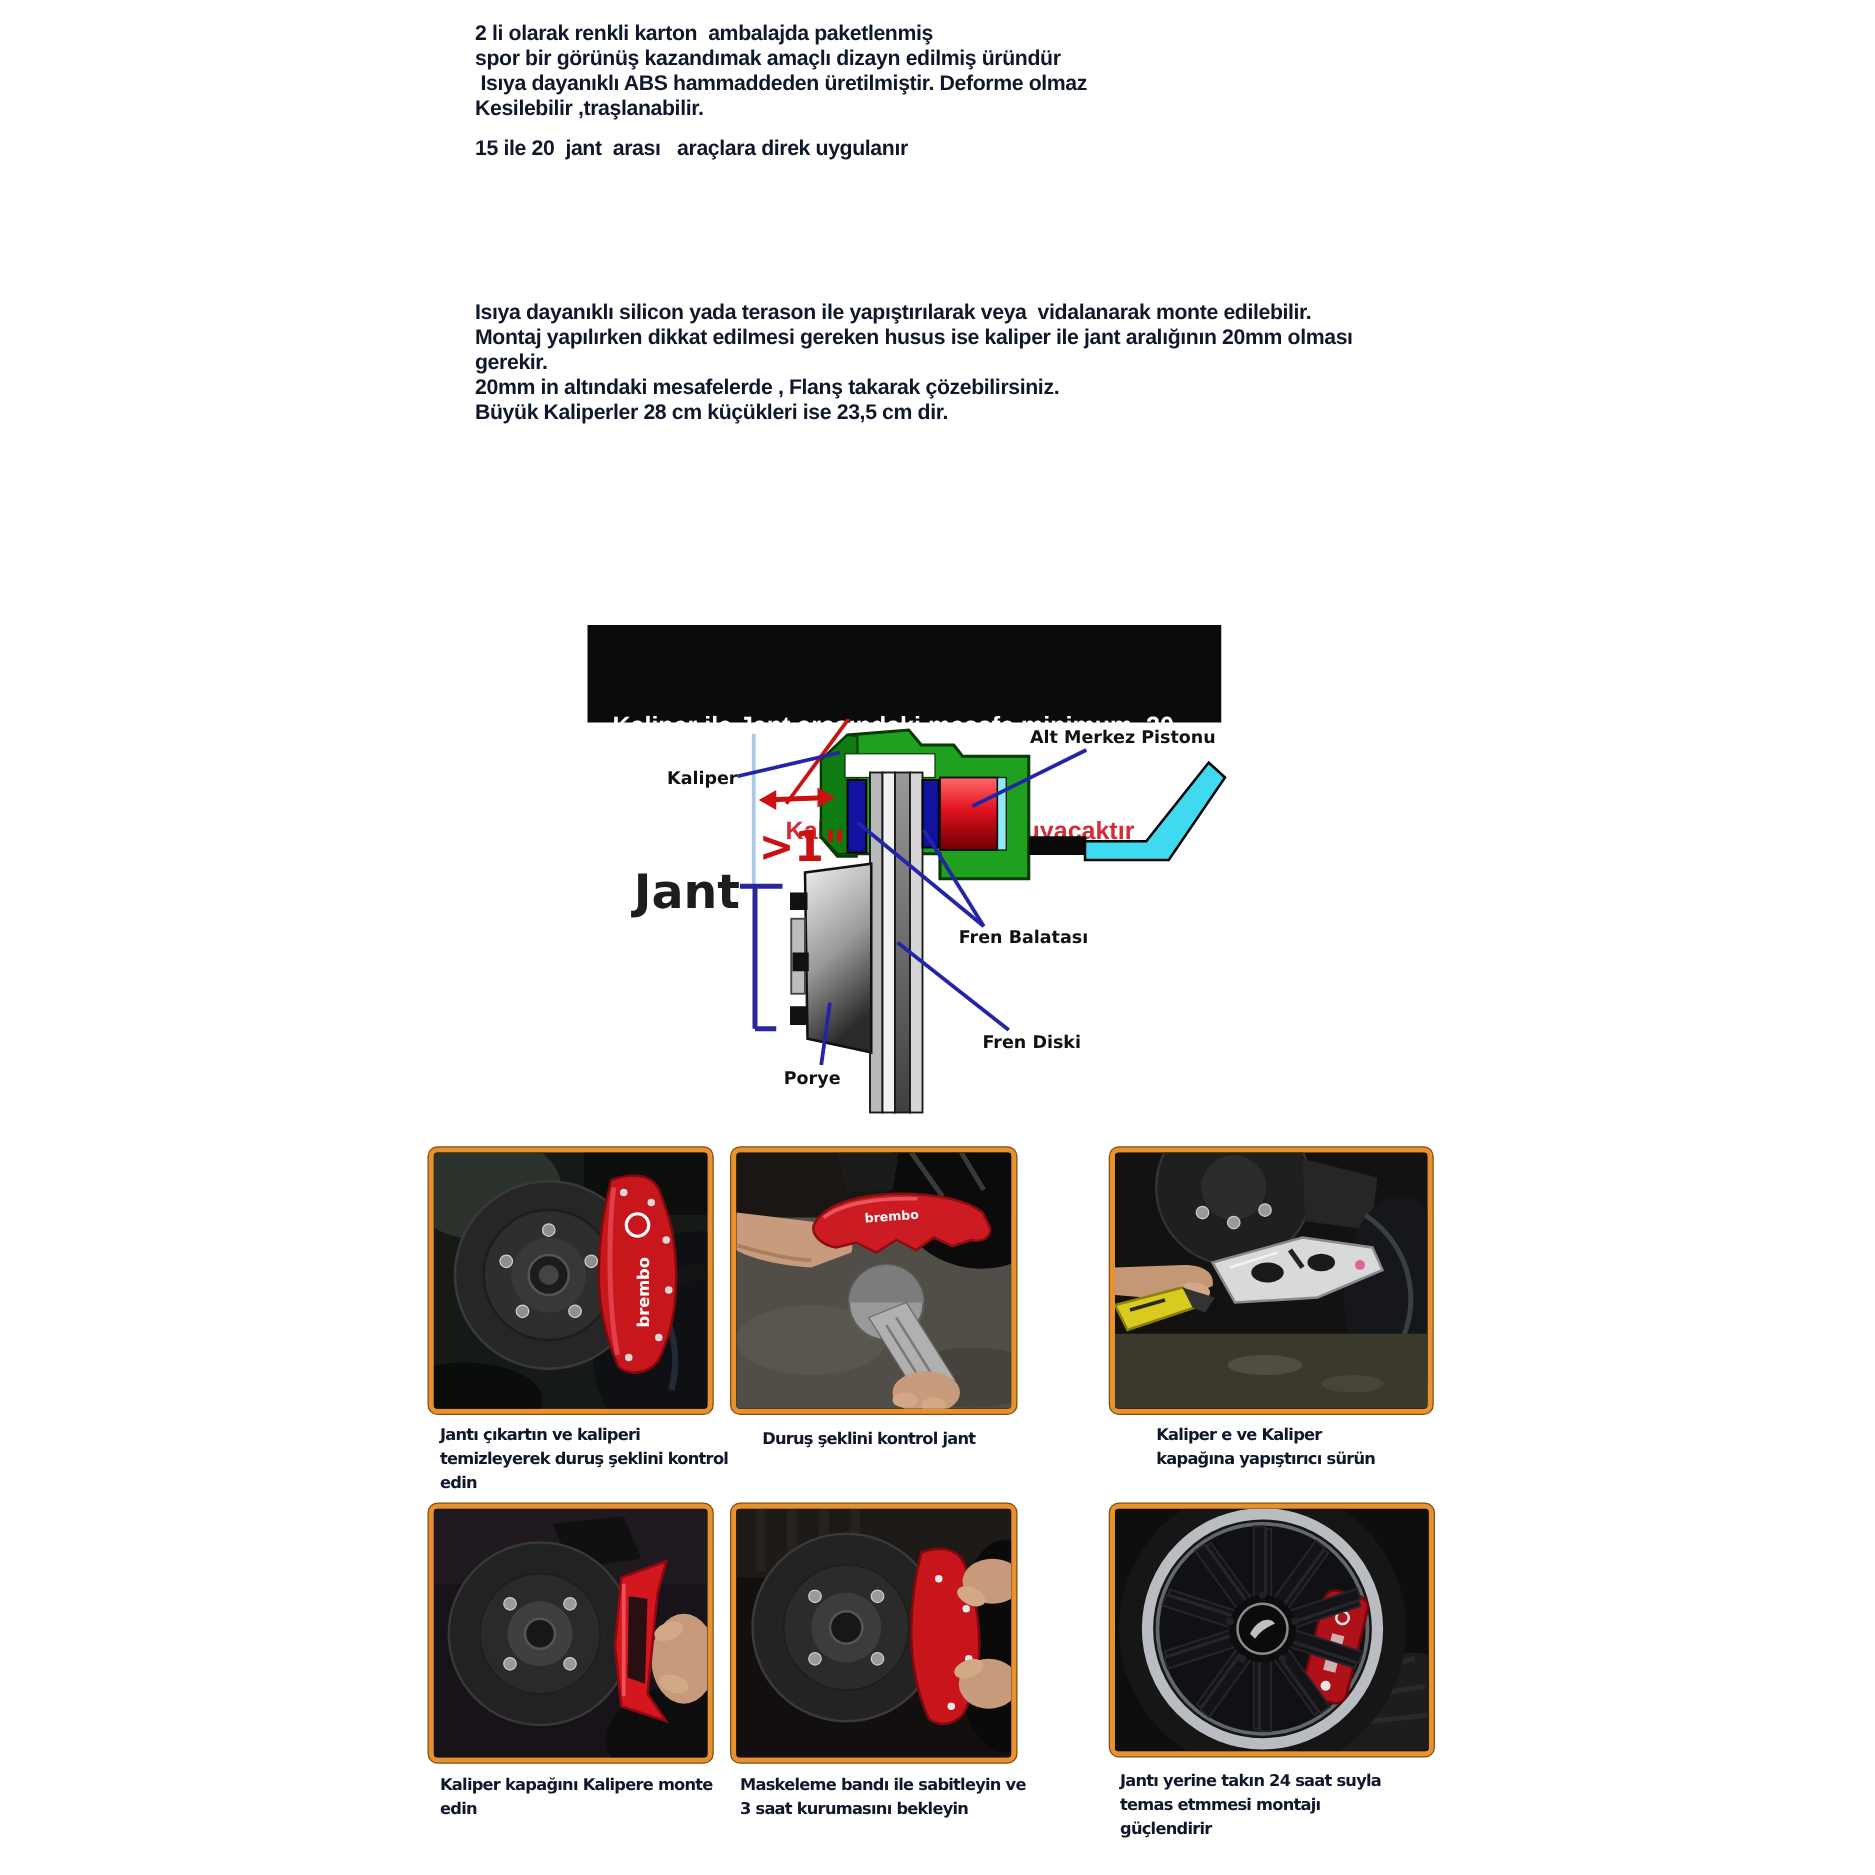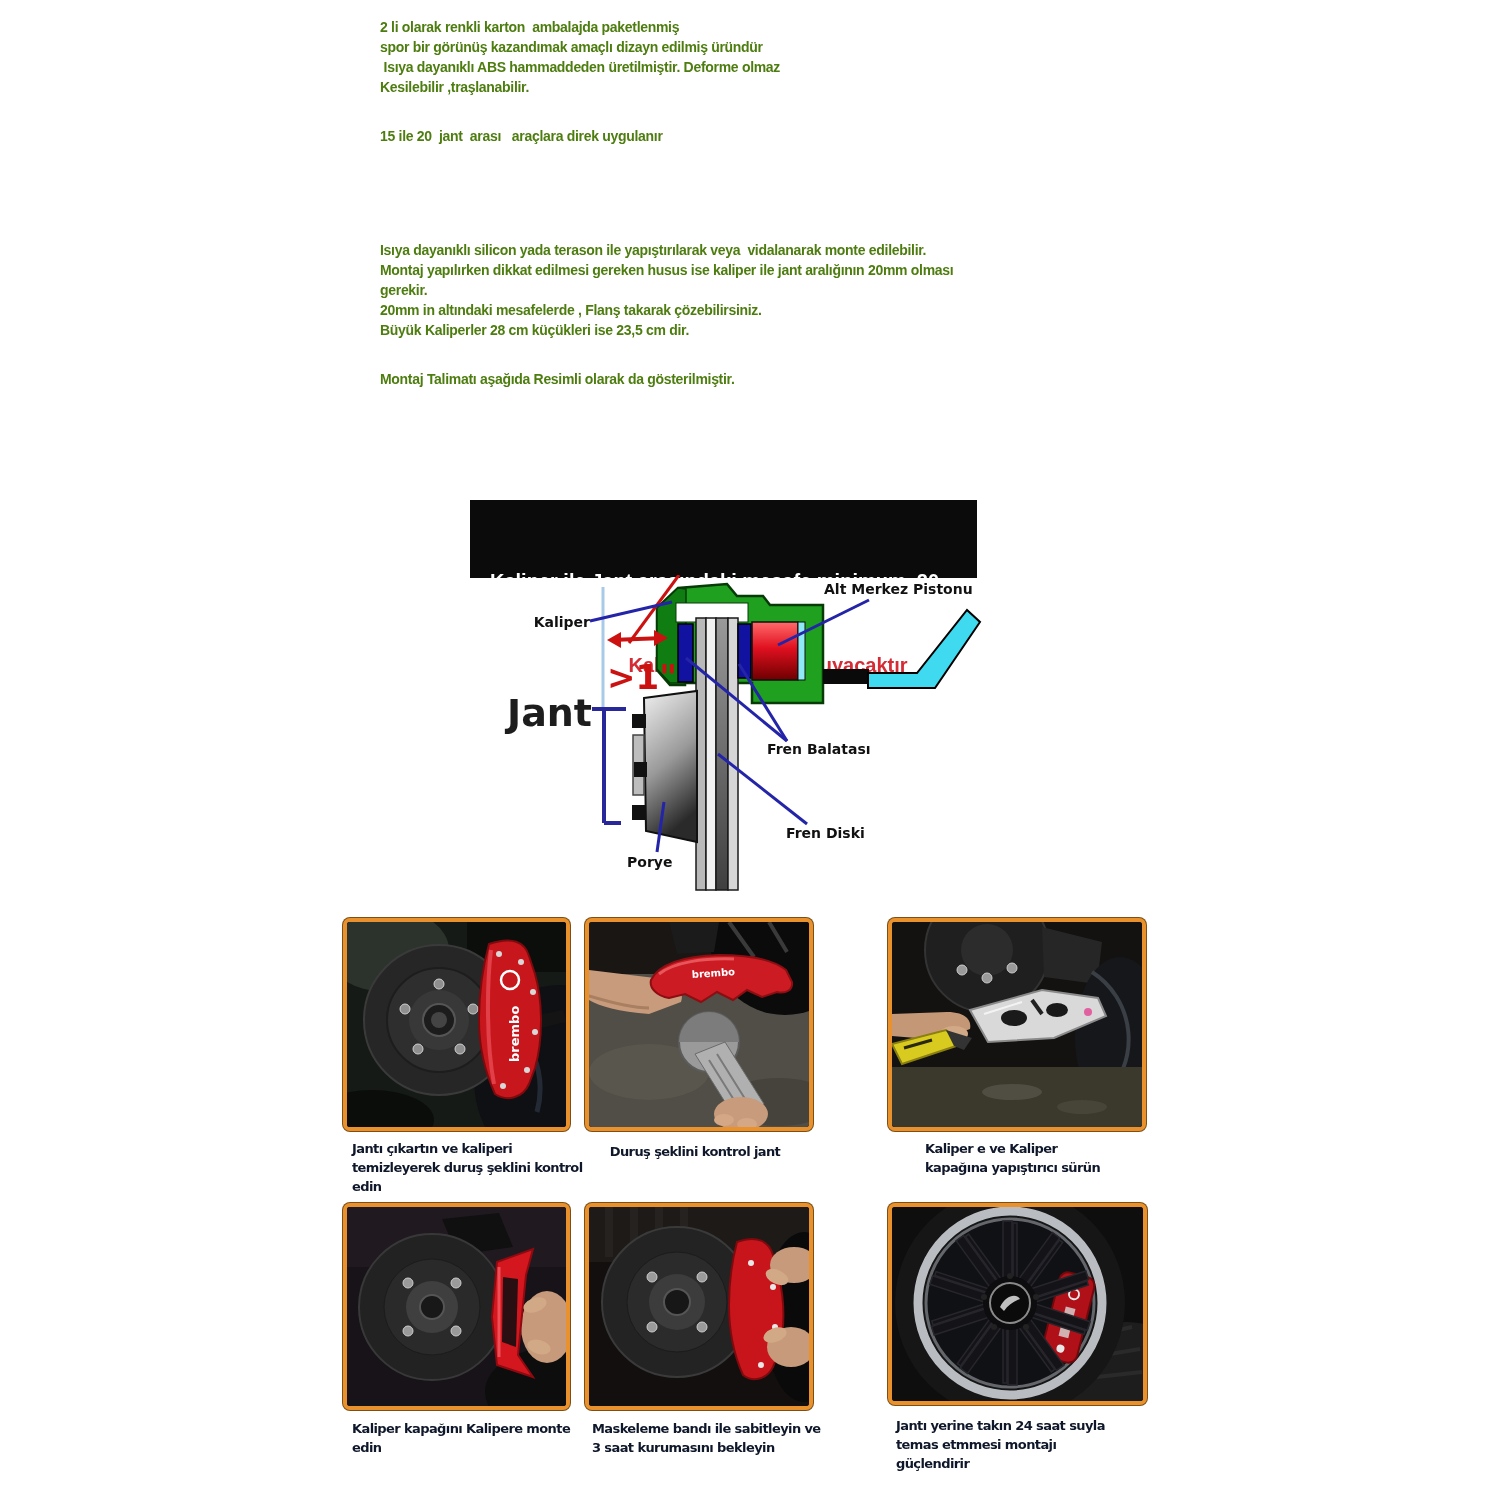--- a/index.html
+++ b/index.html
@@ -1,21 +1,21 @@
 <!DOCTYPE html>
 <html><head>
 <meta charset="utf-8">
 <style>
   html,body{margin:0;padding:0;background:#ffffff;}
   .page{position:relative;width:1500px;height:1500px;background:#ffffff;overflow:hidden;
         font-family:"Liberation Sans",sans-serif;}
-  .tblock{position:absolute;color:#4d7c0f;font-weight:bold;font-size:14px;line-height:20px;
+  .tblock{position:absolute;color:#0f172a;font-weight:bold;font-size:17px;line-height:20px;
           letter-spacing:-0.3px;}
   .tblock .tline{white-space:pre;}
-  .tblock .gap{margin-top:29px;}
+  .tblock .gap{margin-top:12px;}
   .banner{position:absolute;left:470px;top:500px;width:507px;height:78px;background:#0b0b0b;
           color:#ffffff;font-weight:bold;font-size:20px;line-height:28px;padding:11px 0 0 20px;
           box-sizing:border-box;white-space:pre;}
   .banner .red{color:#d42b35;margin-left:14px;}
   .diagram{position:absolute;left:480px;top:575px;width:520px;height:345px;}
   .photo{position:absolute;border:4px solid #e8912d;border-radius:7px;box-shadow:0 0 0 1px #7d4f16;
          overflow:hidden;background:#111;}
   .photo svg{display:block;width:100%;height:100%;}
   .caption{position:absolute;color:#0f172a;font-weight:bold;font-size:13px;line-height:19px;
            font-family:"DejaVu Sans","Liberation Sans",sans-serif;letter-spacing:-0.6px;}
@@ -35,21 +35,20 @@
     <div class="tline">Kesilebilir ,traşlanabilir.</div>
     <div class="tline gap">15 ile 20  jant  arası   araçlara direk uygulanır</div>
   </section>
 
   <section class="tblock" style="left:380px;top:240px;">
     <div class="tline">Isıya dayanıklı silicon yada terason ile yapıştırılarak veya  vidalanarak monte edilebilir.</div>
     <div class="tline">Montaj yapılırken dikkat edilmesi gereken husus ise kaliper ile jant aralığının 20mm olması</div>
     <div class="tline">gerekir.</div>
     <div class="tline">20mm in altındaki mesafelerde , Flanş takarak çözebilirsiniz.</div>
     <div class="tline">Büyük Kaliperler 28 cm küçükleri ise 23,5 cm dir.</div>
-    <div class="tline gap">Montaj Talimatı aşağıda Resimli olarak da gösterilmiştir.</div>
   </section>
 
   <div class="banner">
     <div>Kaliper ile Jant arasındaki mesafe minimum  20</div>
     <div><span>mm olmalıdır</span><span class="red">Kaliper Kapağı %99 uyacaktır</span></div>
   </div>
 
   <svg class="diagram" viewBox="0 0 520 345">
     <defs>
       <linearGradient id="discG" x1="0" y1="0" x2="0" y2="1">

